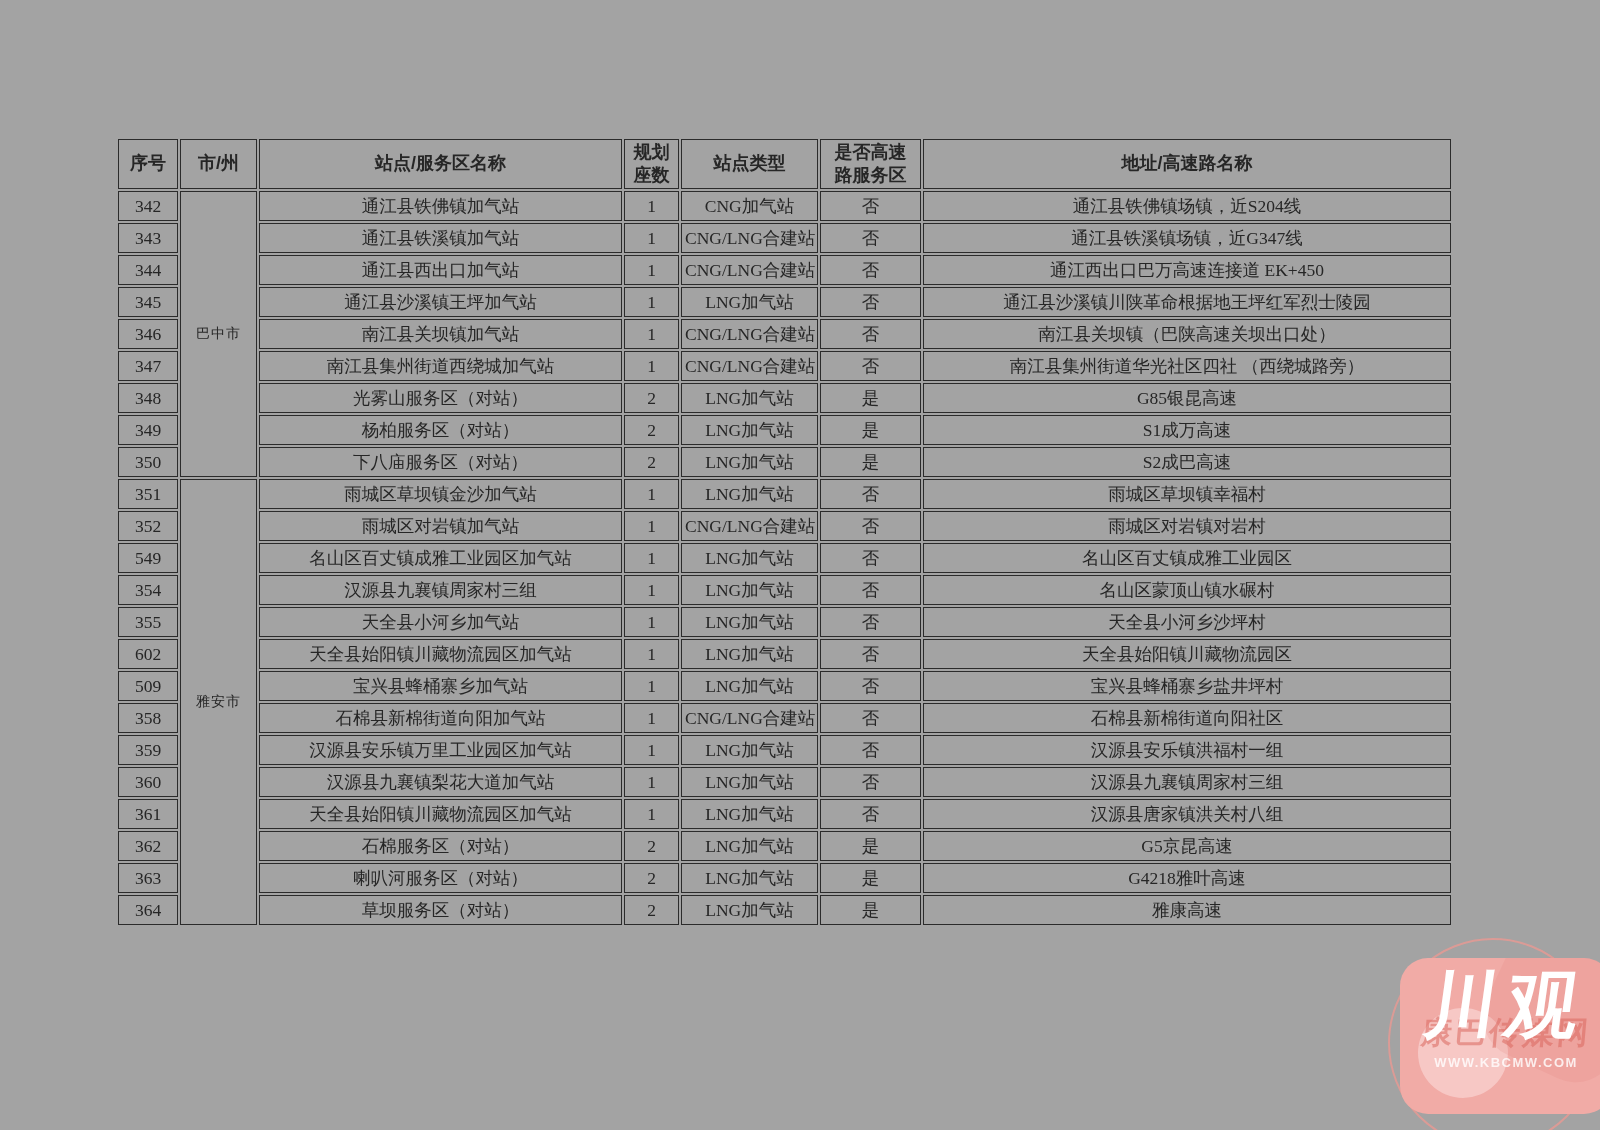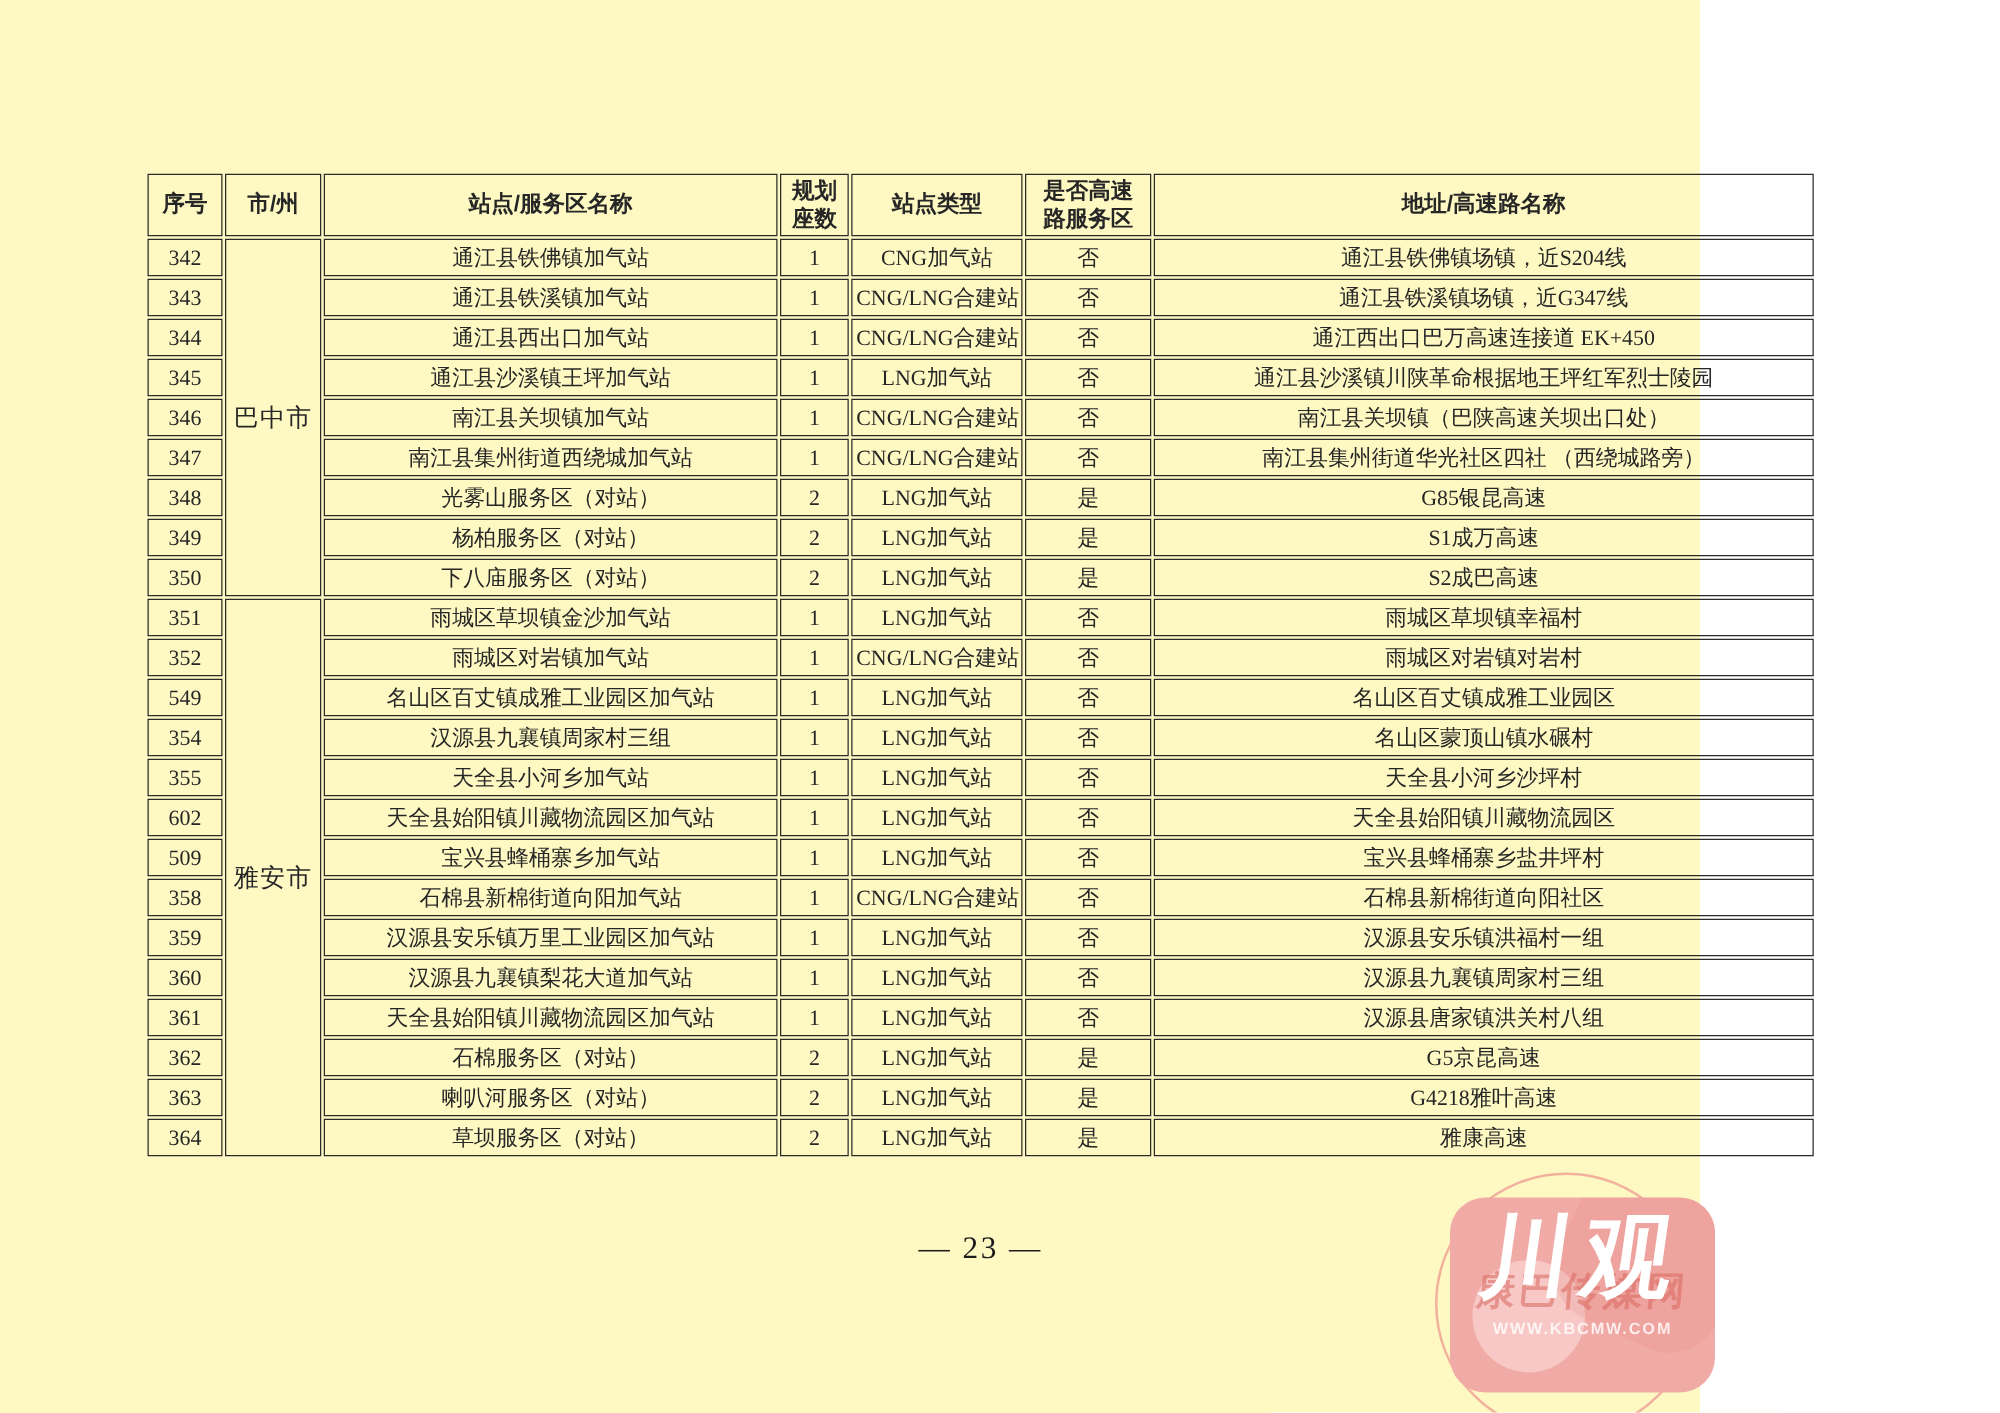--- a/index.html
+++ b/index.html
@@ -4,22 +4,22 @@
 <style>
   html, body {
     margin: 0; padding: 0;
     width: 1600px; height: 1130px;
     background: #ffffff;
     overflow: hidden;
     font-family: "Liberation Serif", "DejaVu Serif", serif;
   }
   .page {
     position: relative;
-    width: 1360px; height: 1130px;
-    background: #fef9c3;
+    width: 1600px; height: 1130px;
+    background: #a3a3a3;
   }
   
   .doc-table {
     position: absolute;
     left: 116px; top: 137px;
     width: 1337px;
     table-layout: fixed;
     border-collapse: separate;
     border-spacing: 2px;
   }
@@ -39,21 +39,21 @@
     white-space: pre-line;
     padding: 0 2px;
   }
   .doc-table td {
     font-size: 17.5px;
     height: 28px;
     padding: 0 3px;
     white-space: nowrap;
   }
   .doc-table td.city {
-    font-size: 20px;
+    font-size: 14px;
     letter-spacing: 1px;
     font-family: Liberation Serif, serif;
   }
   
   .page-number {
     position: absolute;
     left: 0; top: 985px;
     width: 1569px;
     text-align: center;
     font-size: 25px;
@@ -346,21 +346,20 @@
           <td>364</td>
           <td>草坝服务区（对站）</td>
           <td>2</td>
           <td>LNG加气站</td>
           <td>是</td>
           <td>雅康高速</td>
         </tr>
       </tbody>
   </table>
 
-  <div class="page-number">— 23 —</div>
 
   <div class="watermark">
     <div class="wm-circle"></div>
     <div class="wm-box">
       <div class="wm-logo-text">川观</div>
       <div class="wm-site">康巴传媒网</div>
       <div class="wm-url">WWW.KBCMW.COM</div>
     </div>
   </div>
 

